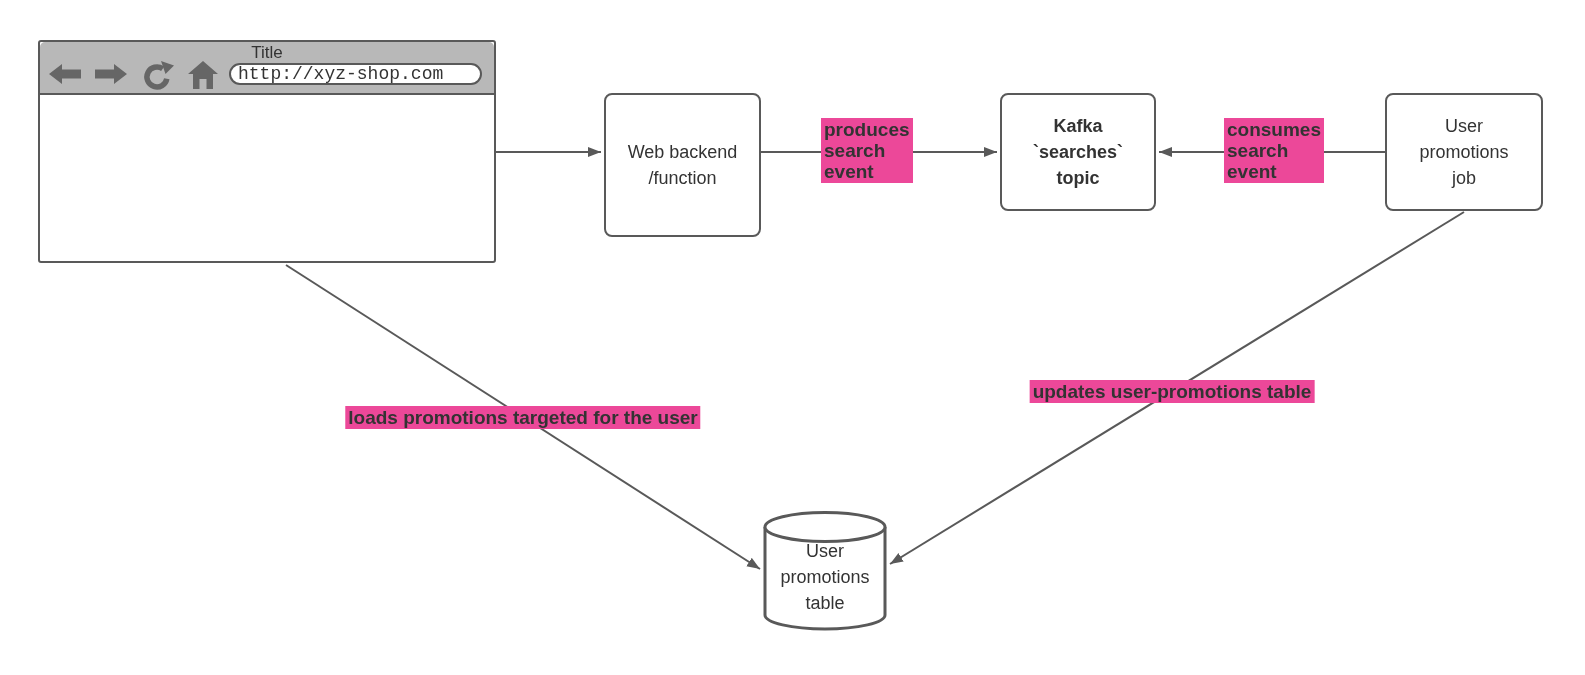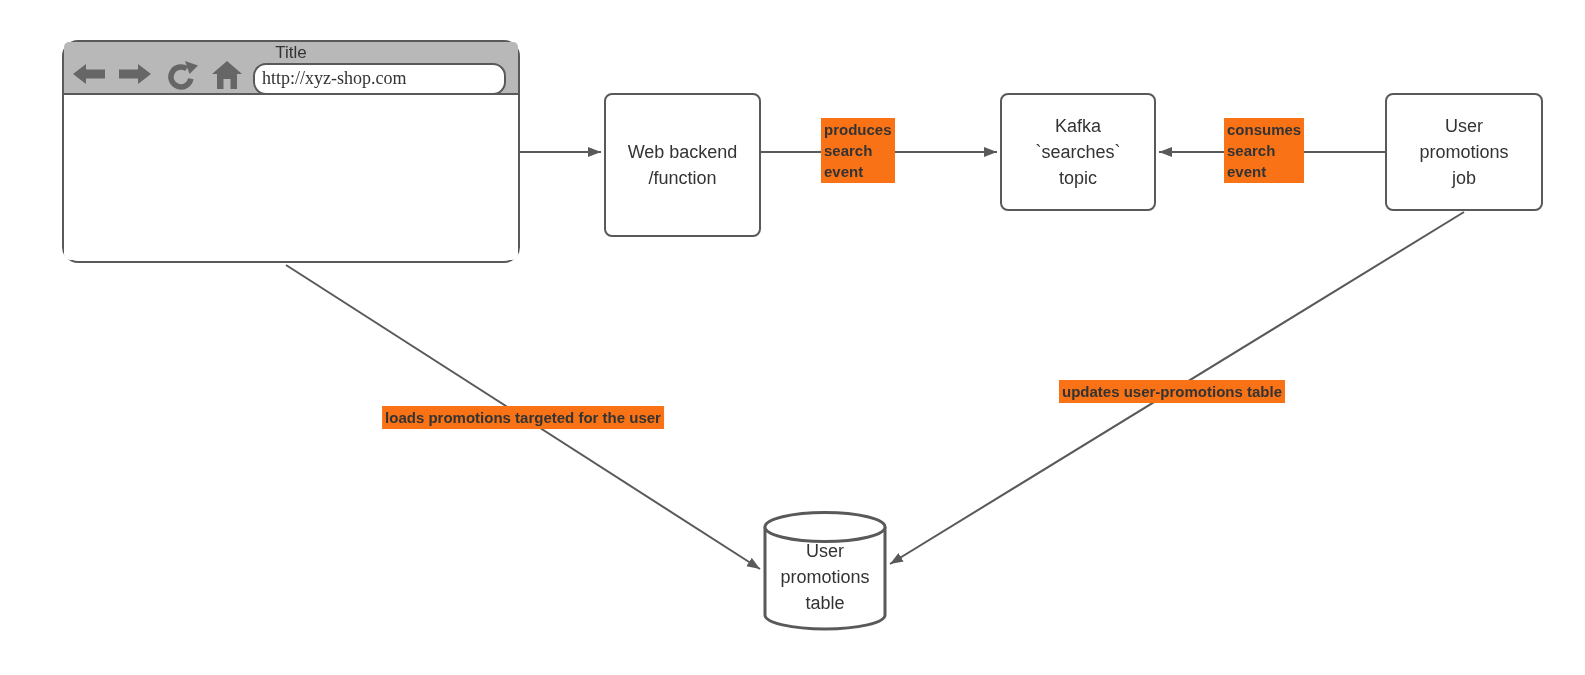--- a/index.html
+++ b/index.html
@@ -27,34 +27,33 @@
     justify-content: center;
     text-align: center;
     color: #333333;
     font-size: 18px;
     line-height: 26px;
     white-space: pre-line;
     z-index: 2;
     box-sizing: border-box;
   }
   #node-web-backend { left: 604px; top: 93px; width: 157px; height: 144px; }
-  #node-kafka-topic { left: 1000px; top: 93px; width: 156px; height: 118px; }
+  #node-kafka-topic { left: 1000px; top: 93px; width: 156px; height: 118px; font-weight: bold; }
   #node-user-promotions-job { left: 1385px; top: 93px; width: 158px; height: 118px; }
 
   
   #browser-window {
     position: absolute;
     left: 38px; top: 40px;
     width: 458px; height: 223px;
     border: 2.5px solid #595959;
-    border-radius: 16px;
+    border-radius: 3px;
     background: #ffffff;
     z-index: 2;
     box-sizing: border-box;
-    margin-left: 24px;
   }
   #browser-toolbar {
     position: relative;
     height: 53px;
     background: #b8b8b8;
     border-bottom: 2.5px solid #595959;
     border-radius: 5px 5px 0 0;
     box-sizing: border-box;
   }
   #browser-title {
@@ -65,26 +64,26 @@
     line-height: 19px;
   }
   .toolbar-icon { position: absolute; top: 19px; }
   #back-icon    { left: 9px; }
   #forward-icon { left: 55px; }
   #reload-icon  { left: 101px; }
   #home-icon    { left: 148px; }
   #url-bar {
     position: absolute;
     left: 189px; top: 21px;
-    width: 253px; height: 32px;
+    width: 253px; height: 22px;
     background: #ffffff;
     border: 2.5px solid #595959;
     border-radius: 13px;
     box-sizing: border-box;
-    font-family: Liberation Serif, serif;
+    font-family: Liberation Mono, monospace;
     font-size: 18px;
     color: #333333;
     padding: 0 0 1px 7px;
     outline: none;
     display: block;
   }
   #browser-content { height: 165px; background: #ffffff; border-radius: 0 0 6px 6px; }
 
   
   #node-user-promotions-table {
@@ -100,23 +99,23 @@
     text-align: center;
     color: #333333;
     font-size: 18px;
     line-height: 26px;
     white-space: pre-line;
   }
 
   .edge-label {
     position: absolute;
     z-index: 3;
-    background: #f97316;
+    background: #ec4899;
     color: #333333;
-    font-size: 15px;
+    font-size: 19px;
     font-weight: bold;
     line-height: 21px;
     white-space: pre-line;
     padding: 1px 3px;
   }
   #edge-label-produces { left: 821px; top: 118px; text-align: left; }
   #edge-label-consumes { left: 1224px; top: 118px; text-align: left; }
   #edge-label-loads-promotions { left: 523px; top: 406px; transform: translateX(-50%); white-space: nowrap; }
   #edge-label-updates-table { left: 1172px; top: 380px; transform: translateX(-50%); white-space: nowrap; }
 </style>

